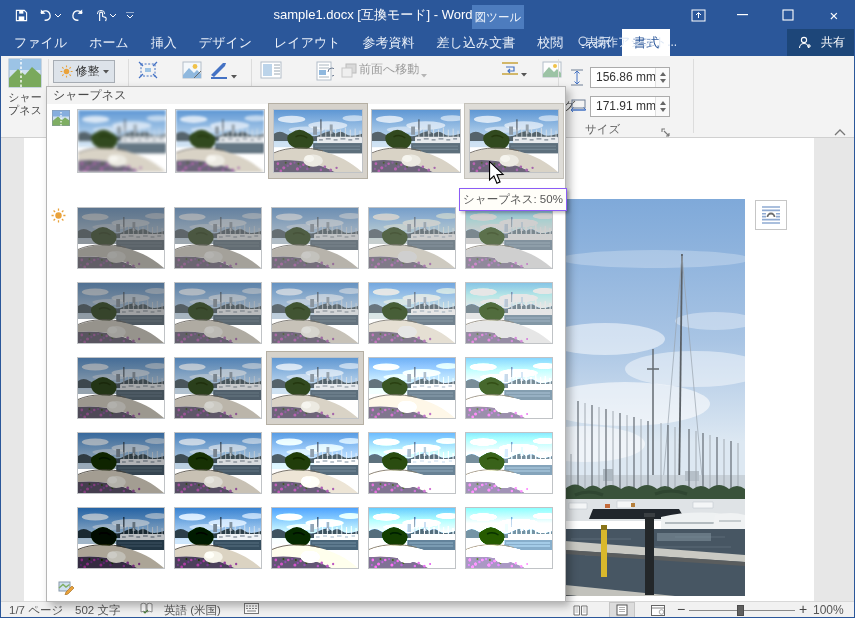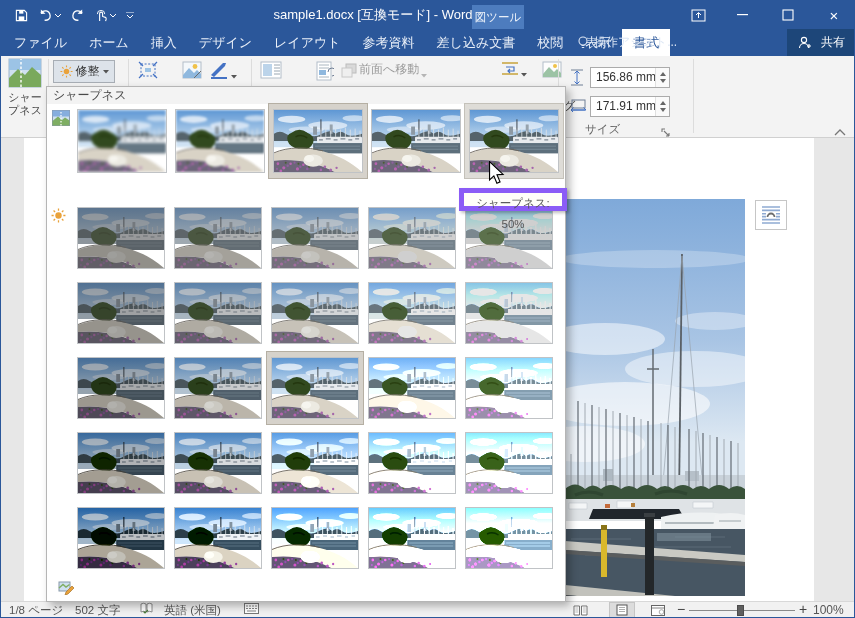--- a/index.html
+++ b/index.html
@@ -46,21 +46,21 @@
   .gallery{left:45px;top:85px;width:520px;height:516px;background:#fff;border:1px solid #b5b5b5;box-sizing:border-box;
     box-shadow:4px 4px 8px rgba(0,0,0,.28);z-index:5;}
   .ghead{position:absolute;left:0;width:518px;height:17px;background:#f3f3f3;font-size:12px;color:#4a4a4a;
     line-height:17px;padding-left:6px;box-sizing:border-box;}
   .gthumb{position:absolute;border:1px solid #c0c3c6;box-sizing:border-box;background:#fff;overflow:hidden;}
   .gframe{position:absolute;background:#d6d2cb;border:1px solid #b5afa3;box-sizing:border-box;}
   .gframe.hov{background:#dedcd7;border-color:#c4c1b9;}
   .goption{position:absolute;left:1px;top:487px;width:516px;height:26px;display:flex;align-items:center;gap:8px;
     padding-left:10px;box-sizing:border-box;font-size:12.5px;color:#333;}
   .u{text-decoration:underline;}
-  .tooltip{left:458px;top:187px;width:108px;height:23px;background:#fffef9;border:5px solid #8b5cf6;box-sizing:border-box;
+  .tooltip{left:458px;top:187px;width:108px;height:23px;background:#fffef9;border:1px solid #8b5cf6;box-sizing:border-box;
     box-shadow:2px 2px 3px rgba(0,0,0,.25);font-size:11.5px;color:#575757;text-align:center;line-height:21px;z-index:7;}
   .cursor{left:487px;top:160px;z-index:8;}
   
   .statusbar{left:0;top:600px;width:100%;height:17px;background:#f1f1f1;border-top:1px solid #d8d8d8;box-sizing:border-box;
     font-size:11.5px;color:#555;z-index:2;}
   .sitem{position:absolute;top:0;height:16px;line-height:16px;white-space:nowrap;}
   .viewbtn{position:absolute;top:0;width:26px;height:16px;display:flex;align-items:center;justify-content:center;}
   .viewbtn.pressed{background:#dcdcdc;border:1px solid #c5c5c5;box-sizing:border-box;}
   .ztrack{position:absolute;top:8px;left:688px;width:106px;height:1px;background:#8a8a8a;}
   .zthumb{position:absolute;top:3px;left:736px;width:7px;height:11px;background:#5f5f5f;border:1px solid #4c4c4c;box-sizing:border-box;}
@@ -594,21 +594,21 @@
     </div>
 
   <div class="abs tooltip">シャープネス: 50%</div>
   <div class="abs cursor">
     <svg width="17" height="24" viewBox="0 0 13 19">
         <path d="M1,0.5 L1,15 L4.4,11.8 L6.8,17.6 L9.3,16.5 L6.9,10.9 L11.7,10.6 Z" fill="#fff" stroke="#000" stroke-width="0.9"></path>
       </svg>
   </div>
 
   <div class="abs statusbar">
-    <span class="sitem" style="left:8px">1/8 ページ</span>
+    <span class="sitem" style="left:8px">1/7 ページ</span>
     <span class="sitem" style="left:74px">502 文字</span>
     <span class="sitem" style="left:139px">
       <svg width="13" height="12" viewBox="0 0 13 12">
           <path d="M1,2 q2.5,-1.5 5,0 v8 q-2.5,-1.5 -5,0 z M12,2 q-2.5,-1.5 -5,0 v8 q2.5,-1.5 5,0 z" fill="#fff" stroke="#777" stroke-width=".8"></path>
           <path d="M3.5,9.5 l1.5,1.5 3,-3" fill="none" stroke="#4a7a3a" stroke-width="1.1"></path>
         </svg>
     </span>
     <span class="sitem" style="left:163px">英語 (米国)</span>
     <span class="sitem" style="left:243px">
       <svg width="15" height="11" viewBox="0 0 15 11">

